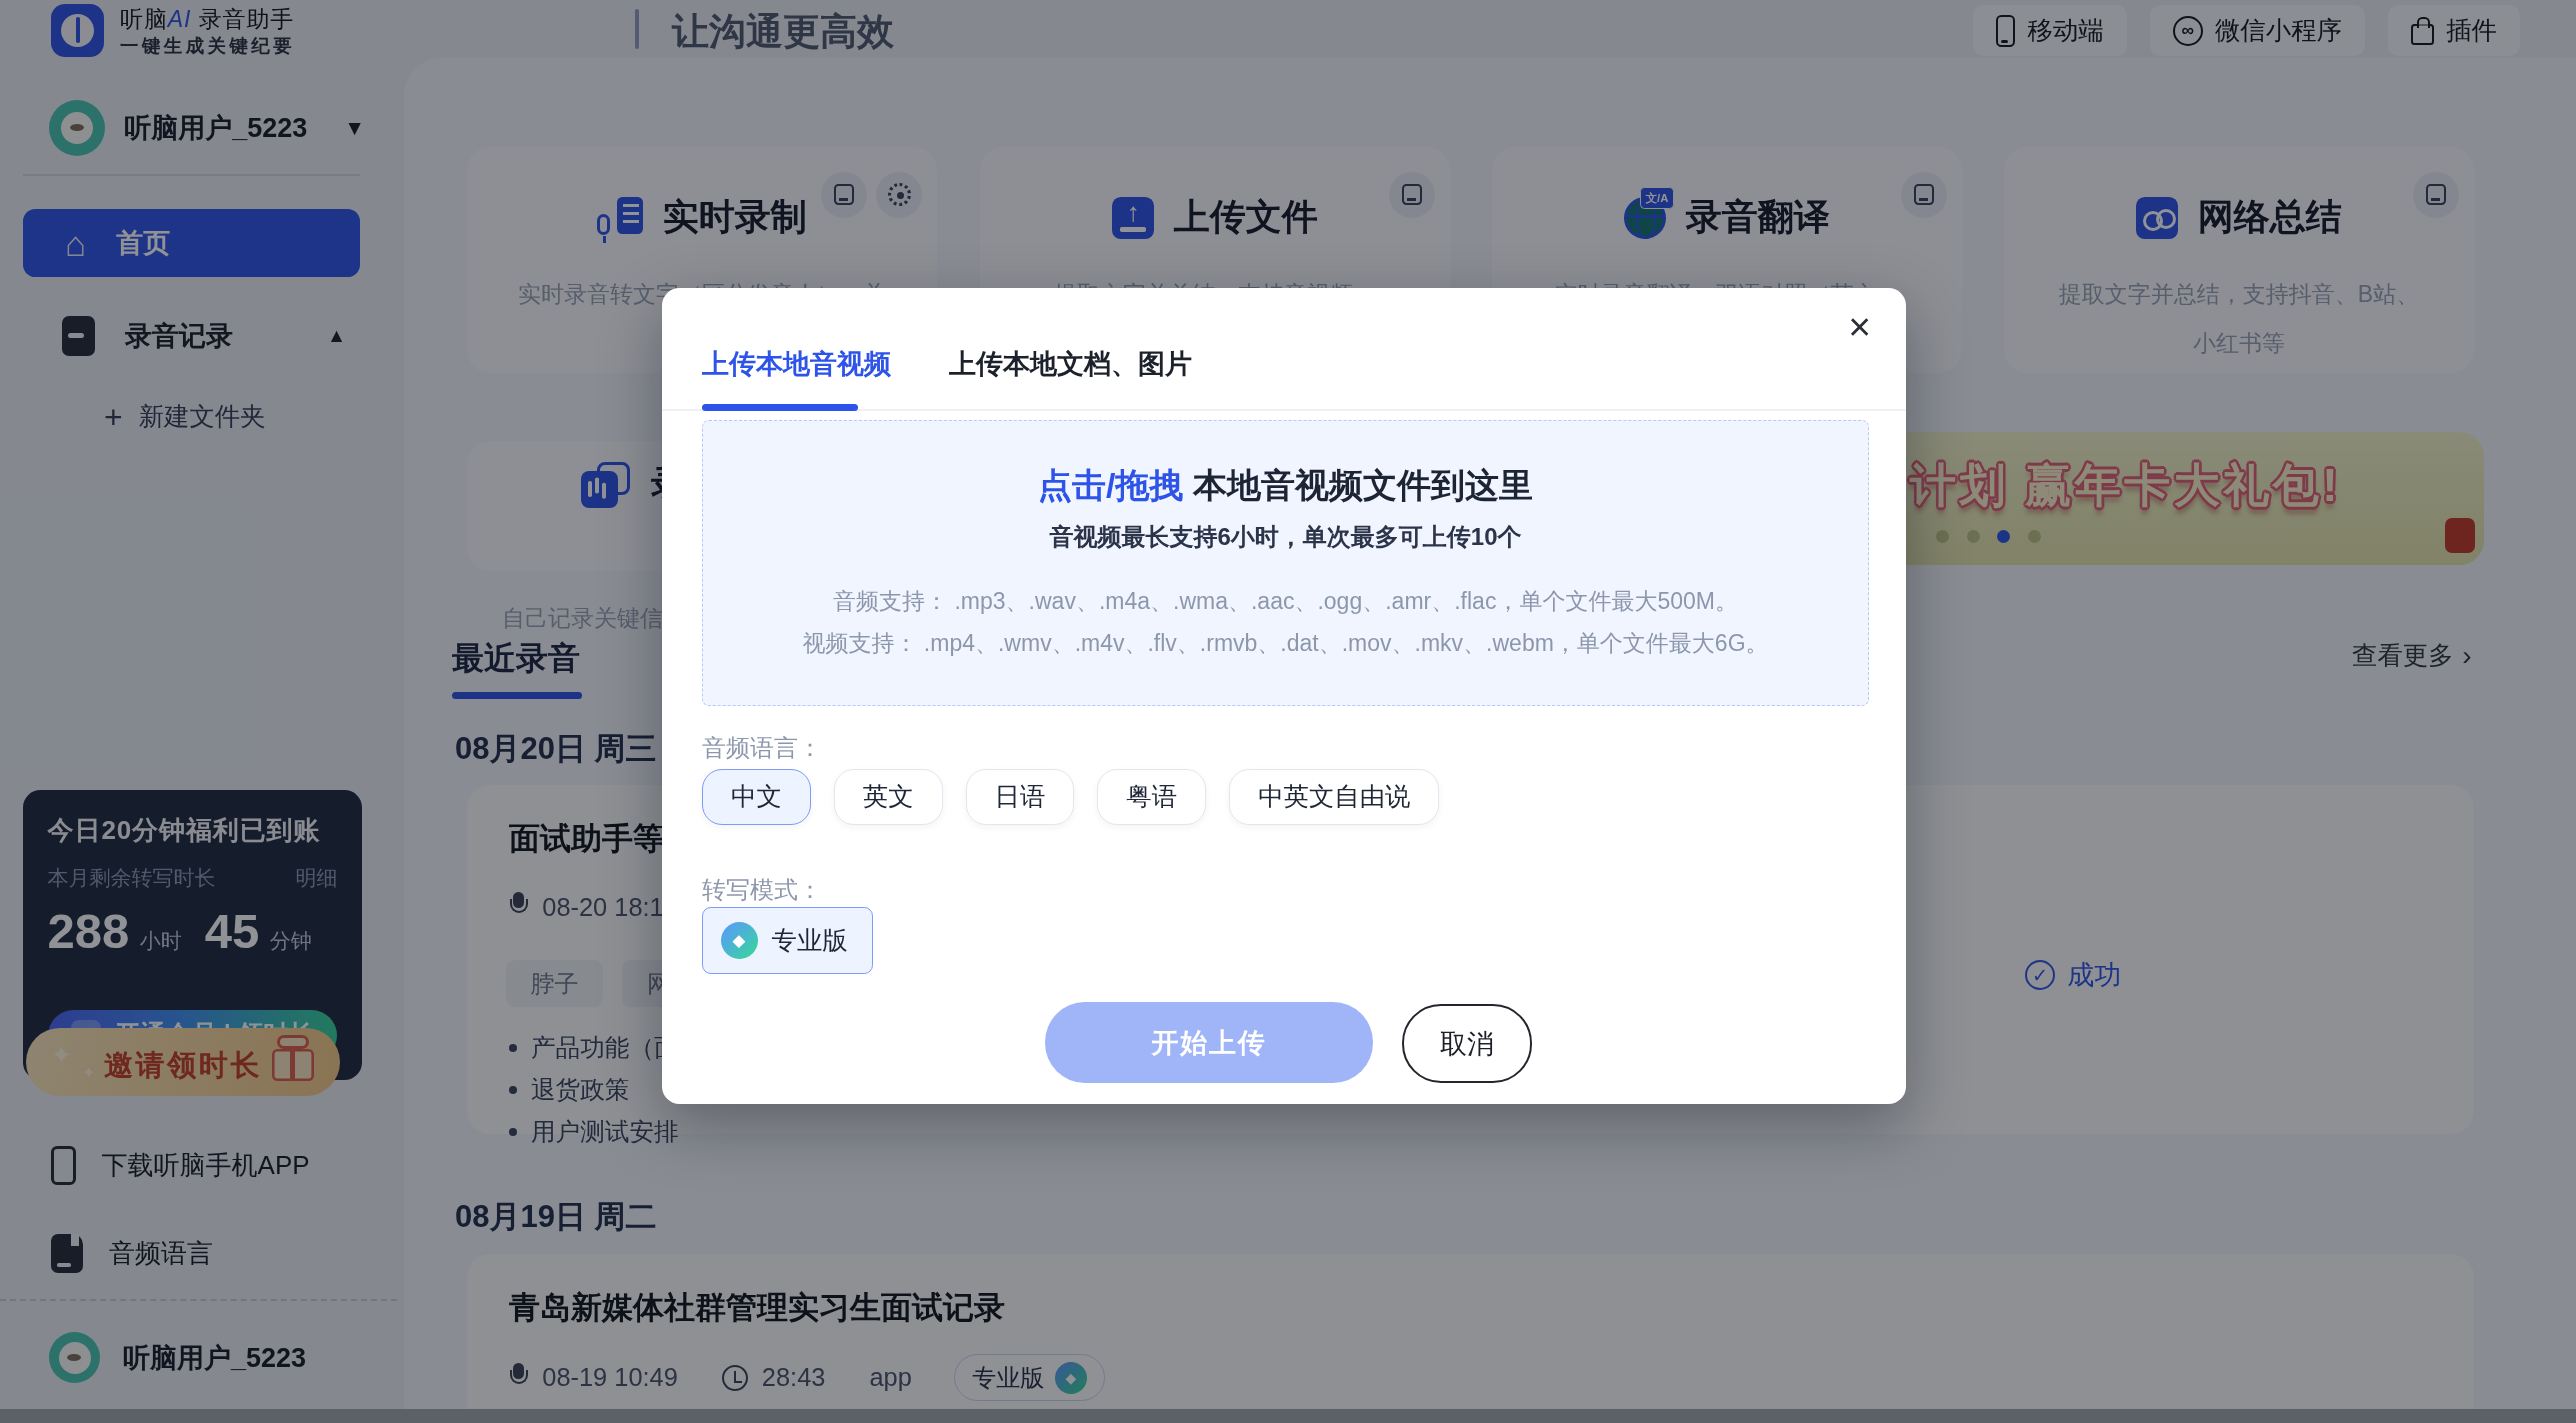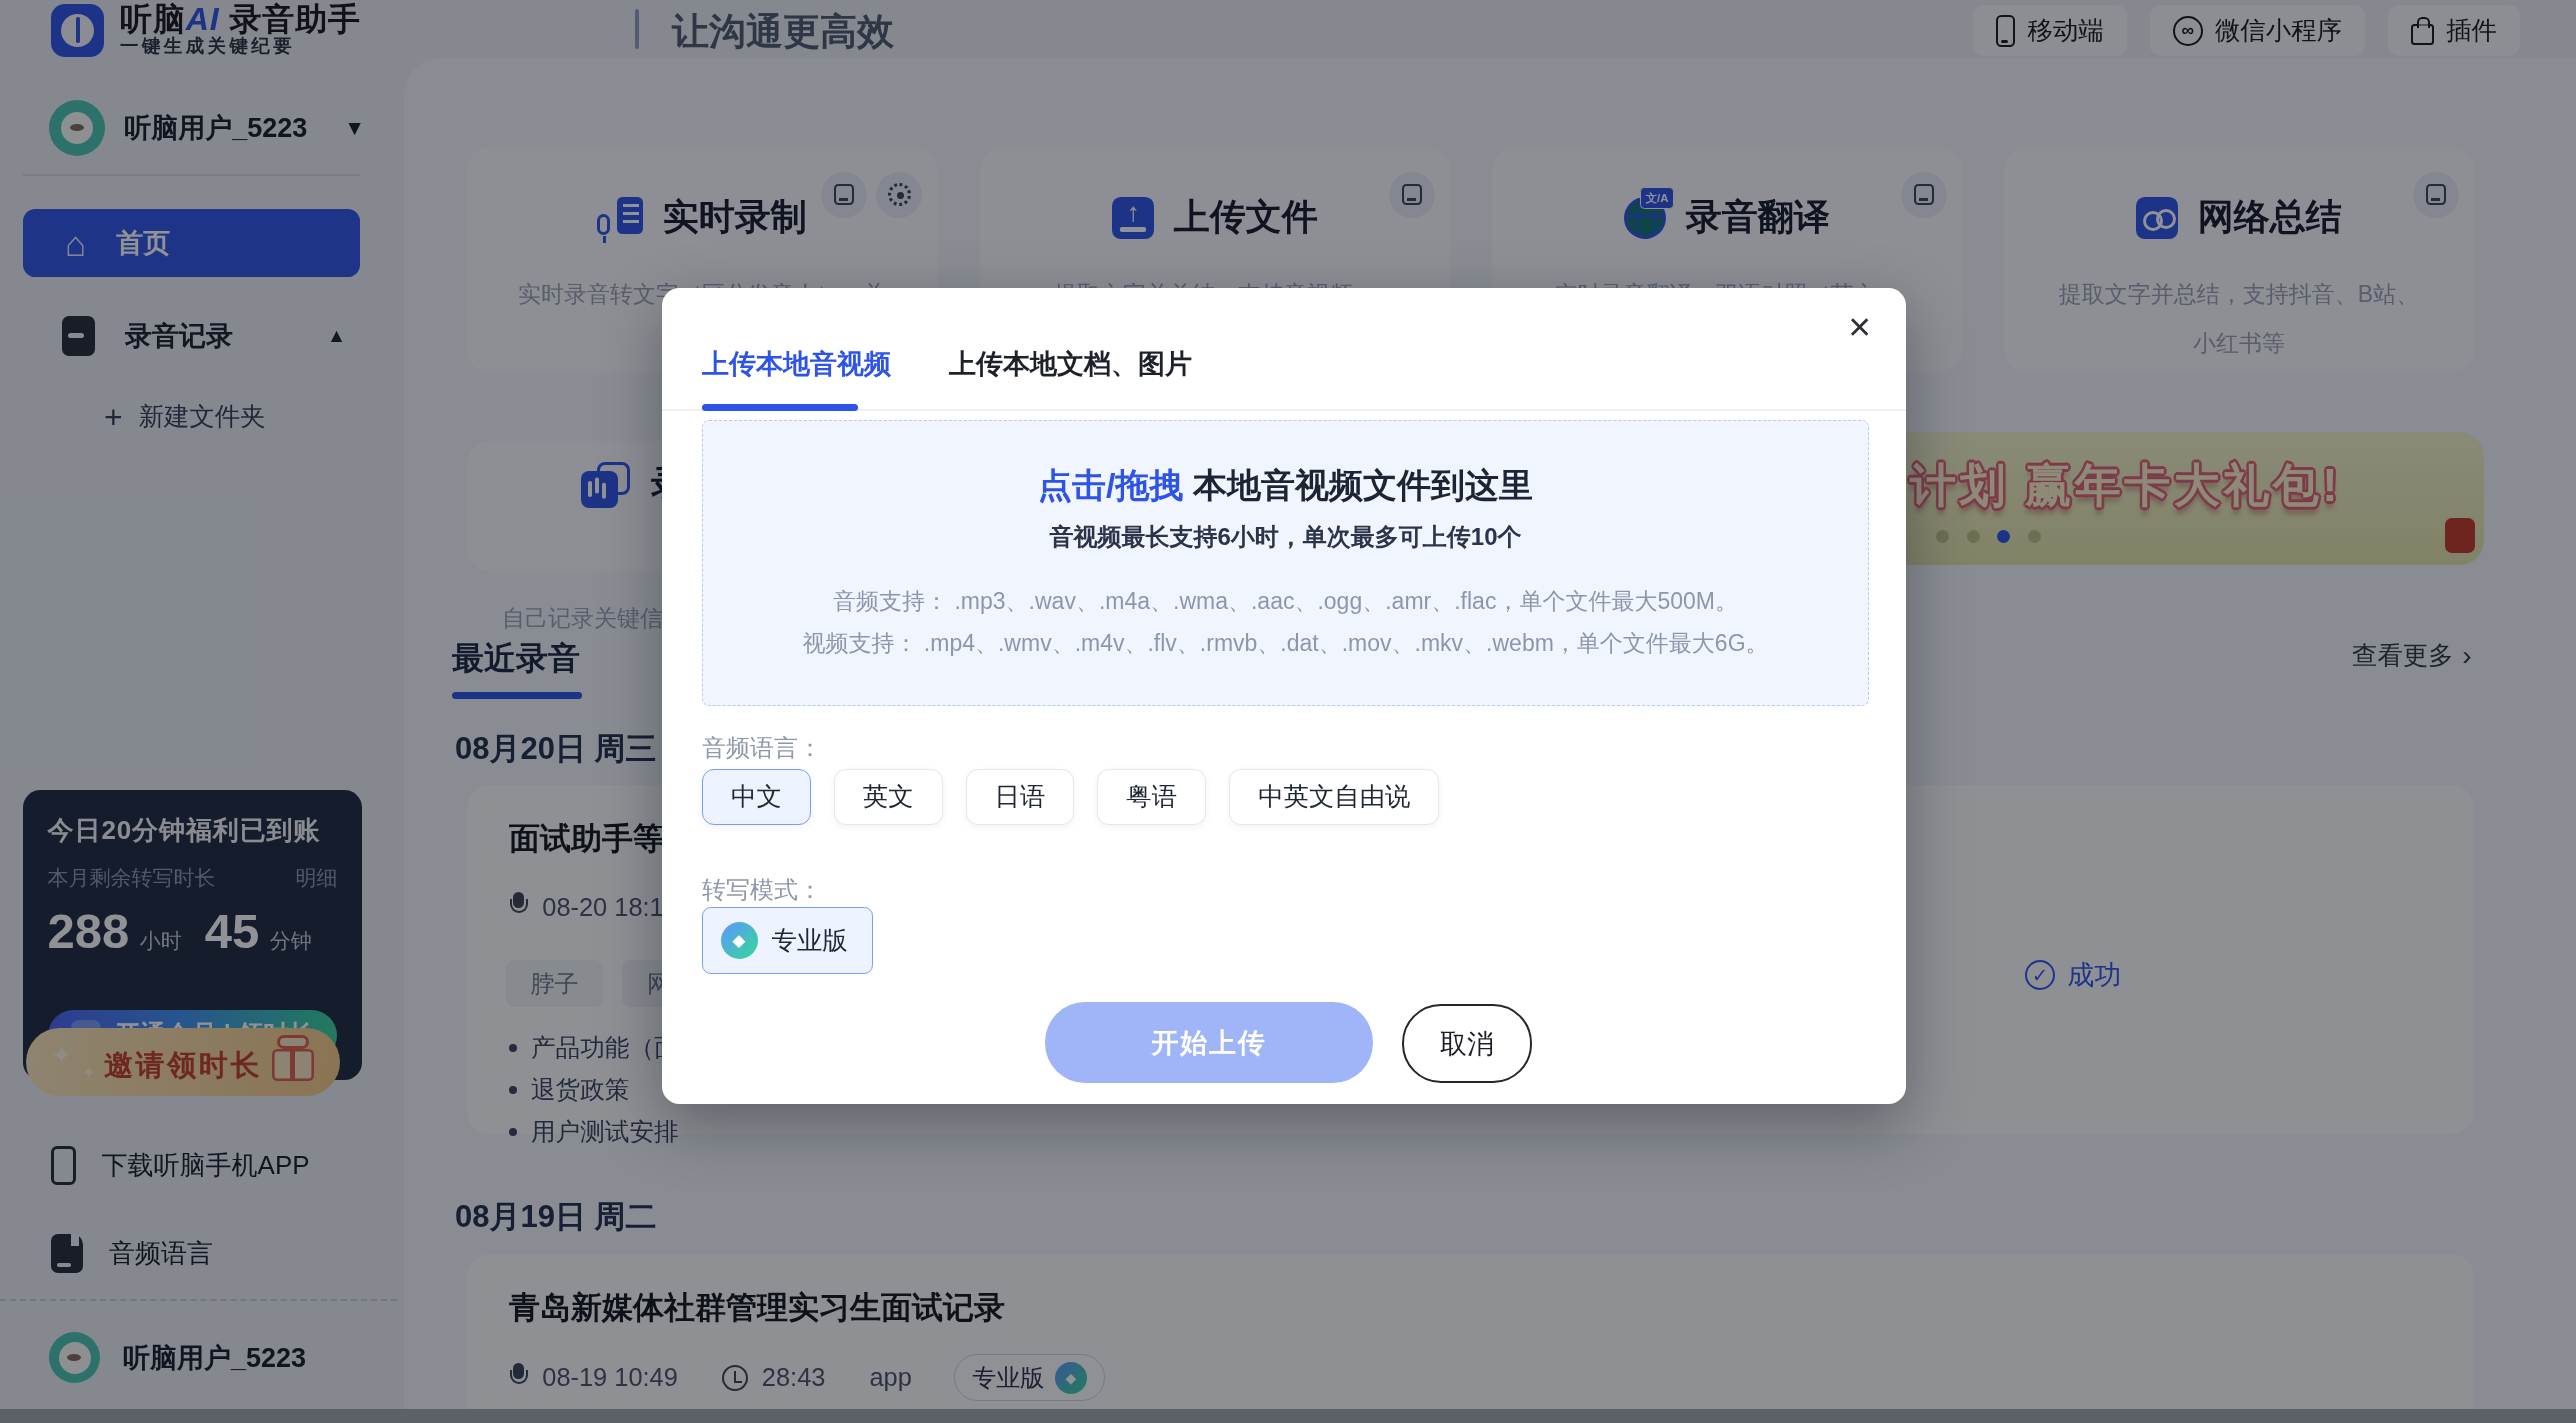--- a/index.html
+++ b/index.html
@@ -6,21 +6,21 @@
   html,body { width:2576px; height:1423px; }
   body { font-family:"Liberation Sans","DejaVu Sans",sans-serif; }
   .page { position:relative; width:2576px; height:1423px; background:#e9edf4; overflow:hidden; }
 
   
   .hdr { position:absolute; top:0; left:0; width:100%; height:58px; z-index:5; }
   .logo { position:absolute; left:51px; top:3.5px; display:flex; align-items:center; gap:16px; }
   .logo-mark { width:53px; height:53px; border-radius:14px; background:#2d53e8; display:flex; align-items:center; justify-content:center; }
   .logo-mark .lobe { width:33px; height:33px; border-radius:50%; background:#f4f6fb; position:relative; }
   .logo-mark .lobe::after { content:""; position:absolute; left:15px; top:3.5px; width:3.5px; height:26px; background:#2d53e8; border-radius:1.8px; }
-  .logo-text .l1 { font-size:32px; font-weight:700; color:#14171f; letter-spacing:0.9px; line-height:30px; }
+  .logo-text .l1 { font-size:23px; font-weight:400; color:#14171f; letter-spacing:0.9px; line-height:30px; }
   .logo-text .l1 .ai { color:#2d53e8; font-style:italic; }
   .logo-text .l2 { font-size:18.4px; font-weight:700; color:#2b3140; letter-spacing:3.5px; line-height:23px; }
   .hdr-sep { position:absolute; left:635px; top:8.8px; width:4.4px; height:40px; border-radius:2.6px; background:#8f9bc4; }
   .tagline { position:absolute; left:672px; top:7px; font-size:37px; font-weight:800; color:#4d5870; }
   .hdr-actions { position:absolute; right:56px; top:5.3px; display:flex; gap:23px; }
   .hbtn { height:51px; padding:0 23px; background:rgba(255,255,255,.55); border-radius:10.5px; display:flex; align-items:center; gap:12.3px; font-size:25.4px; color:#15181f; font-weight:500; cursor:pointer; }
   .ic-phone { width:19.3px; height:32px; border:2.6px solid #15181f; border-radius:5.3px; position:relative; }
   .ic-phone::after { content:""; position:absolute; left:3.5px; bottom:1.8px; width:7px; height:3.5px; background:#15181f; border-radius:1.8px; }
   .ic-circle { width:30px; height:30px; border:2.6px solid #15181f; border-radius:50%; display:flex; align-items:center; justify-content:center; font-size:17.5px; font-weight:700; color:#15181f; }
   .ic-puzzle { width:23px; height:21px; border:2.6px solid #15181f; border-radius:3.5px; position:relative; margin-top:7px; }
@@ -161,21 +161,21 @@
 
   .dropzone { position:absolute; left:40px; top:132px; width:1167px; height:286px; background:#f0f5ff; border:1.8px dashed #b7c9f4; border-radius:7px; cursor:pointer; }
   .dz-title { position:absolute; left:0; right:0; top:42px; text-align:center; font-size:34px; font-weight:800; color:#1d2535; }
   .dz-title .hl { color:#2d53e8; }
   .dz-sub { position:absolute; left:0; right:0; top:100px; text-align:center; font-size:24px; font-weight:700; color:#2b3449; }
   .dz-line1 { position:absolute; left:0; right:0; top:165px; text-align:center; font-size:23px; color:#8d97ac; }
   .dz-line2 { position:absolute; left:0; right:0; top:207px; text-align:center; font-size:23px; color:#8d97ac; }
 
   .form-label { position:absolute; left:40px; font-size:24px; color:#8d97ac; }
   .chips { position:absolute; left:40px; top:481px; display:flex; gap:23px; }
-  .chip { height:56px; padding:0 28px; border-radius:12px; background:#fff; border:0.9px solid #e1e6ef; box-shadow:0 2.6px 7px rgba(30,40,70,.05); display:flex; align-items:center; font-size:25.4px; color:#1f2636; cursor:pointer; }
+  .chip { height:56px; padding:0 28px; border-radius:20px; background:#fff; border:0.9px solid #e1e6ef; box-shadow:0 2.6px 7px rgba(30,40,70,.05); display:flex; align-items:center; font-size:25.4px; color:#1f2636; cursor:pointer; }
   .chip.sel { background:#edf3ff; border:0.9px solid #7b9cf8; }
   .mode-chip { position:absolute; left:40px; top:619px; height:67px; border-radius:8.8px; background:#edf3ff; border:0.9px solid #7b9cf8; display:flex; align-items:center; gap:14px; padding:0 24.6px 0 17.5px; font-size:25.4px; color:#1f2636; cursor:pointer; }
   .mode-ic { width:37px; height:37px; border-radius:50%; background:linear-gradient(135deg,#5a9cf8 10%,#38d39f 90%); display:flex; align-items:center; justify-content:center; color:#fff; font-size:16.7px; }
   .btn-start { position:absolute; left:383px; top:714px; width:328px; height:81px; border-radius:40px; background:#9fb5f7; color:#fff; font-size:27px; font-weight:700; display:flex; align-items:center; justify-content:center; letter-spacing:1.8px; cursor:pointer; border:none; font-family:inherit; }
   .btn-cancel { position:absolute; left:740px; top:716px; width:130px; height:79px; border-radius:39px; background:#fff; border:2.6px solid #23262d; color:#1c1f26; font-size:27px; display:flex; align-items:center; justify-content:center; cursor:pointer; font-family:inherit; }
 </style>
 </head>
 <body>
 
 <div class="page">

